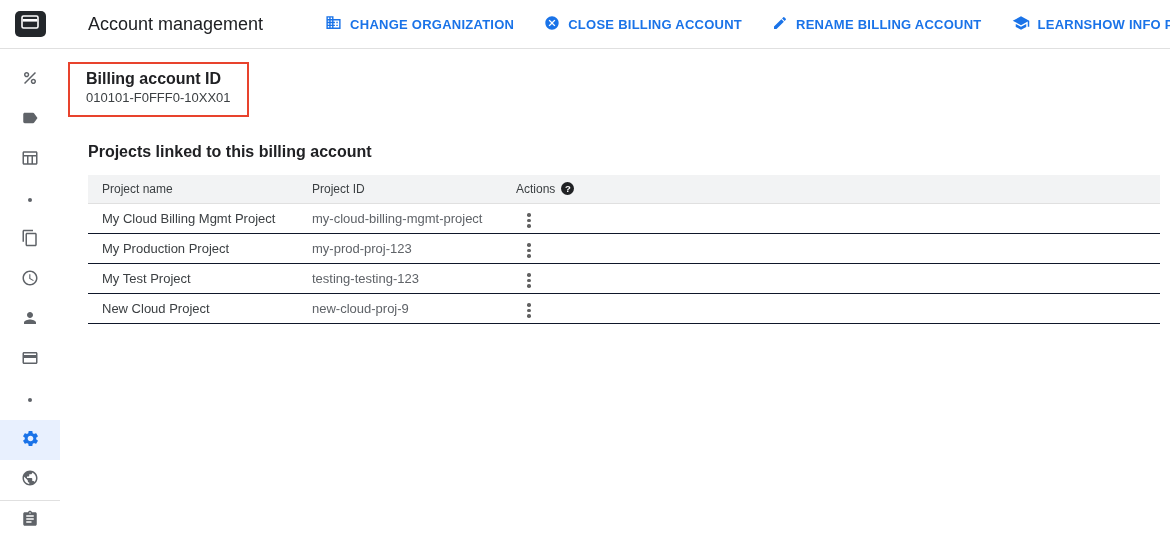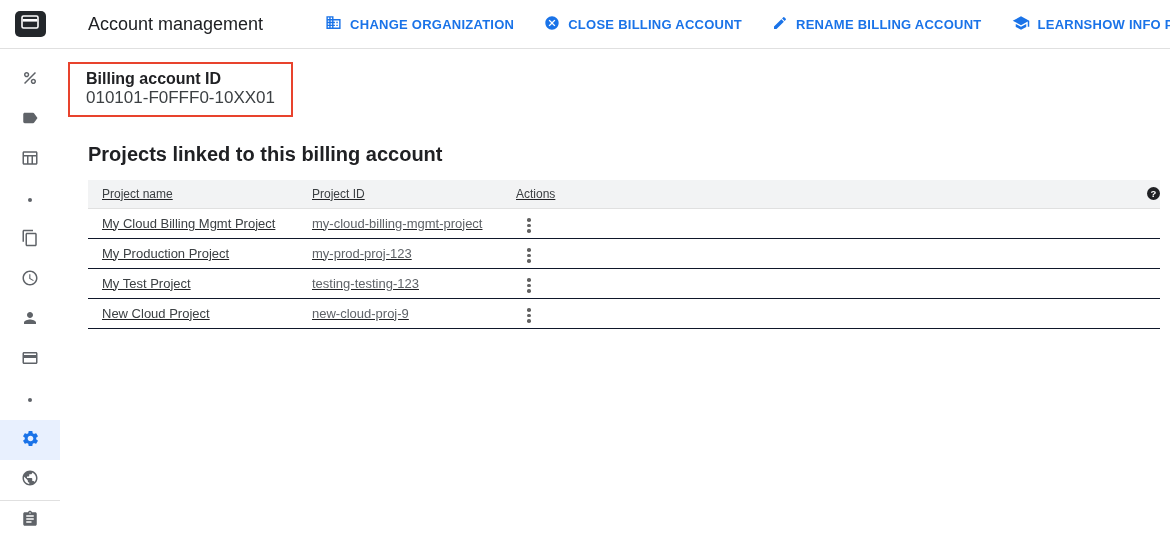--- a/index.html
+++ b/index.html
@@ -36,36 +36,36 @@
     color:var(--text_secondary);cursor:pointer;}
   .sb-item.active{background:var(--active_bg);color:var(--accent);}
   .sb-dot{width:4px;height:4px;border-radius:50%;background:var(--text_secondary);}
   .sb-divider{height:1px;background:var(--border);margin:0;}
 
   
   .main{position:absolute;top:49px;left:60px;right:0;bottom:0;background:#fff;padding-top:13px;}
   .billing-box{display:inline-block;margin-left:8px;border:2px solid var(--highlight_box);
     padding:7px 16px 8px 16px;}
   .billing-label{font-size:16px;font-weight:700;color:var(--text_primary);line-height:16px;}
-  .billing-value{font-size:17px;color:#3c4043;line-height:18px;margin-top:2px;}
-
-  .section-heading{font-size:20px;font-weight:700;color:var(--text_primary);
+  .billing-value{font-size:13px;color:#3c4043;line-height:18px;margin-top:2px;}
+
+  .section-heading{font-size:16px;font-weight:700;color:var(--text_primary);
     margin:26px 0 0 28px;}
 
   .projects-table{border-collapse:collapse;table-layout:fixed;
-    margin:14px 10px 0 28px;width:calc(100% - 38px);text-decoration:underline;}
+    margin:14px 10px 0 28px;width:calc(100% - 38px);}
   .projects-table th{height:28px;background:var(--table_header_bg);
     font-size:12px;font-weight:500;color:#3c4043;text-align:left;vertical-align:middle;
     border-bottom:1px solid var(--border);}
   .projects-table td{height:30px;font-size:13px;vertical-align:middle;
     border-bottom:1px solid #0f172a;}
   .projects-table th:first-child,.projects-table td:first-child{padding-left:14px;}
   .cell-name{color:#3c4043;}
   .cell-id{color:var(--text_secondary);}
-  .actions-head{display:flex;align-items:center;gap:6px;justify-content:space-between;}
+  .actions-head{display:flex;align-items:center;gap:6px;}
   .help-icon{width:13px;height:13px;border-radius:50%;background:#202124;color:#fff;
     font-size:9.5px;font-weight:700;display:inline-flex;align-items:center;justify-content:center;
     cursor:pointer;line-height:1;}
   .kebab{display:inline-flex;flex-direction:column;gap:2px;padding:4px 6px;cursor:pointer;
     background:none;border:none;margin-left:5px;}
   .kebab i{width:3.5px;height:3.5px;border-radius:50%;background:#616161;display:block;}
 </style>
 </head>
 <body>
 

